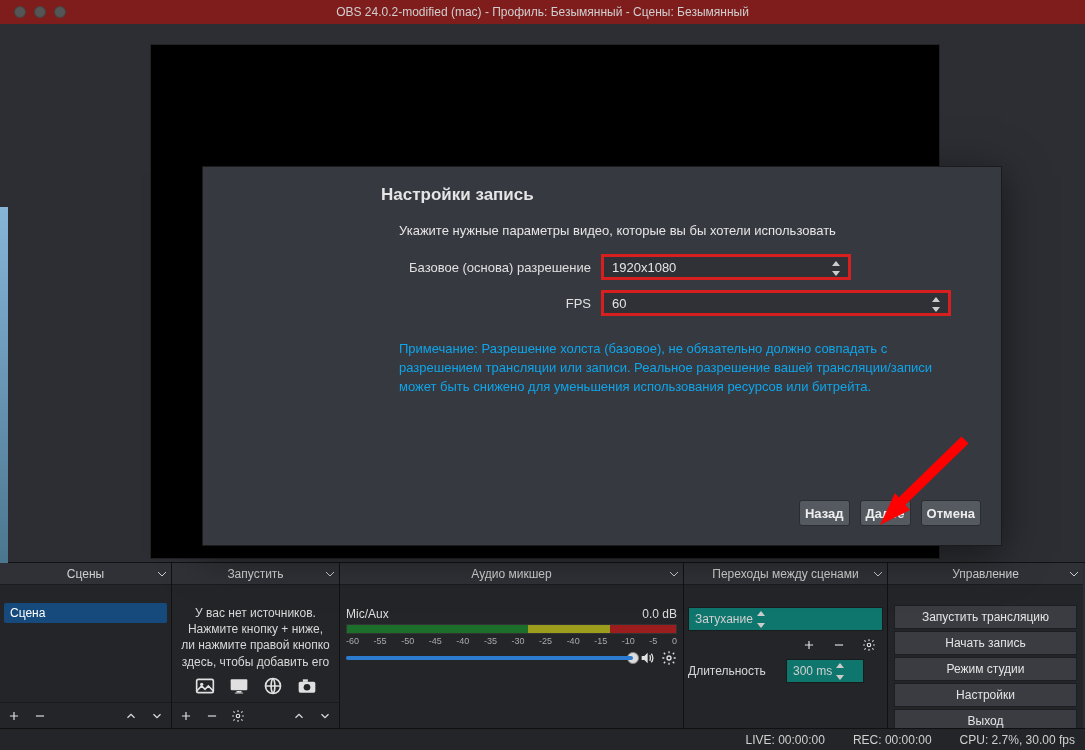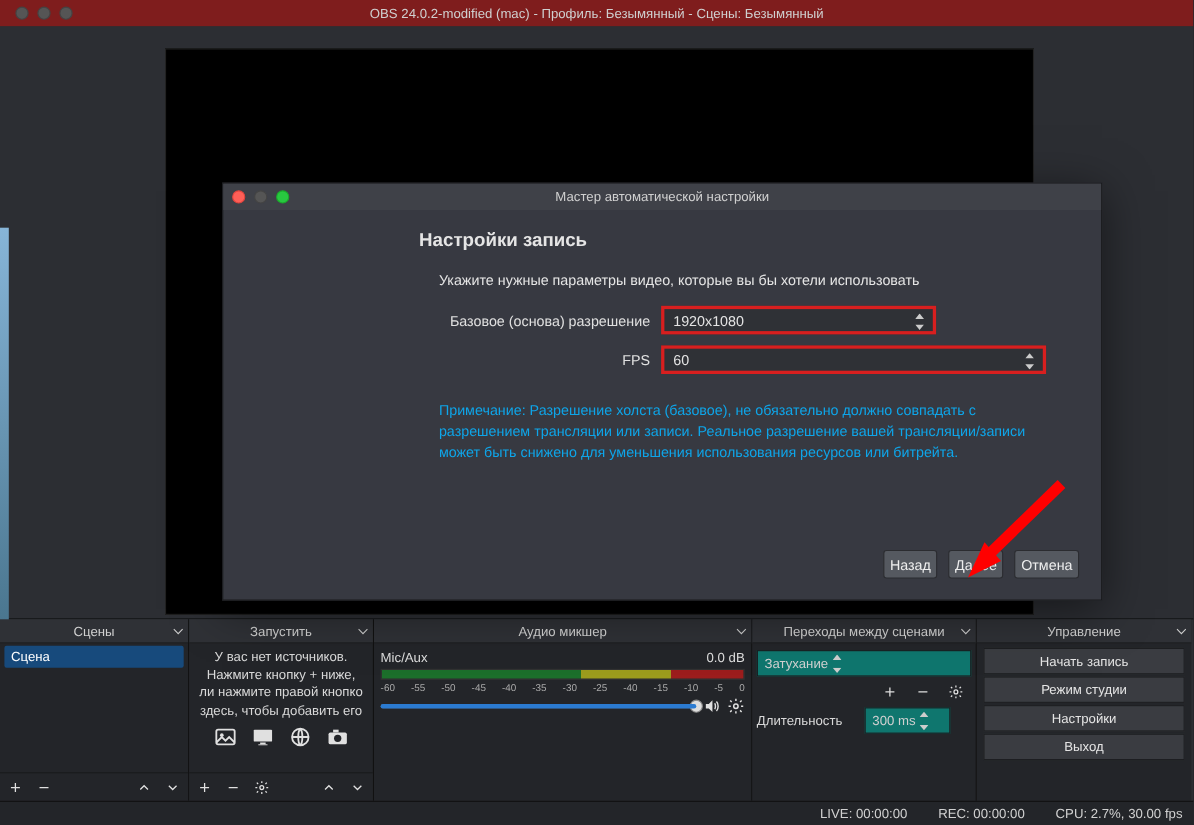--- a/index.html
+++ b/index.html
@@ -8,21 +8,21 @@
   .titlebar { height: 24px; background: #7f1d1d; display: flex; align-items: center; padding: 0 14px; color: #cfcfcf; font-size: 12px; position: relative; }
   .traffic { display: flex; gap: 8px; margin-right: 8px; }
   .dot { width: 12px; height: 12px; border-radius: 50%; background: #555; border:1px solid #444; }
   .titlebar .title-center { position:absolute; left:50%; transform:translateX(-50%); }
   .content { flex: 1; display: flex; flex-direction: column; background: #2c2e33; }
   .preview-area { flex: 1; background: #2c2e33; position: relative; padding: 20px 0; }
   .preview-canvas { position:absolute; left:150px; top:20px; width:790px; height:515px; background:#000; border:1px solid #222;}
   .panels { height: 166px; display:flex; border-top:1px solid #111;}
   .panel { display:flex; flex-direction:column; border-right:1px solid #111; background:#232529; }
   .panel-header { background:#2f3136; height:22px; display:flex; align-items:center; justify-content:center; color:#d0d0d0; font-size:12px; border-bottom:1px solid #1a1b1d;}
-  .panel-body { flex:1; overflow:hidden; padding:2px 4px; color:#d8d8d8; font-size:12px;}
+  .panel-body { flex:1; overflow:hidden; padding:2px 4px; color:#d8d8d8; font-size:12px;margin-top:16px;}
   .panel-footer { height:26px; display:flex; align-items:center; padding:0 4px; gap:6px; background:#232529; border-top:1px solid #1a1b1d; color:#cfcfcf; }
   .icon-btn { width:20px; height:20px; display:flex; align-items:center; justify-content:center; cursor:pointer; }
   .icon-btn svg { width:14px; height:14px; stroke:#e0e0e0; fill:none; stroke-width:2; }
   .scene-item { background:#174a7c; color:#fff; padding:3px 6px; border-radius:2px; }
   .sources-hint { color:#d8d8d8; text-align:center; padding:4px 2px; line-height:1.35; }
   .source-type-icons { display:flex; gap:10px; justify-content:center; margin-top:6px; }
   .source-type-icons svg { width:24px; height:20px; fill:#e0e0e0; }
   .mixer-row { padding:4px 2px 2px 2px;}
   .mixer-top { display:flex; justify-content:space-between; font-size:12px; color:#ddd;}
   .meter { height:10px; background:#111; border:1px solid #333; position:relative; margin-top:3px; background:linear-gradient(90deg,#1c6f2b 0%, #1c6f2b 55%, #9c9c1d 55%, #9c9c1d 80%, #9c1d1d 80%, #9c1d1d 100%); }
@@ -52,21 +52,21 @@
   .modal-body { flex:1; padding:18px 28px 10px 28px; color:#e5e5e5; }
   .modal-h1 { font-size:17px; font-weight:600; margin-bottom:18px; margin-left:150px;}
   .modal-sub { font-size:13px; margin-bottom:16px; margin-left:168px;}
   .form-row { display:flex; align-items:center; margin-bottom:10px;}
   .form-label { width:370px; text-align:right; padding-right:10px; font-size:13px; color:#e0e0e0;}
   .form-select { flex:0 0 250px; height:26px; background:#2f3136; border:3px solid #d81f1f; display:flex; align-items:center; padding:0 8px; color:#e4e4e4; font-size:13px; position:relative;}
   .form-select.wide { flex:0 0 350px;}
   .form-select .stepper{position:absolute;right:4px;top:1px;height:20px;}
   .note { color:#0ea5e9; font-size:13px; line-height:1.45; margin:24px 0 0 168px; max-width:560px;}
   .modal-footer { height:50px; display:flex; justify-content:flex-end; align-items:center; gap:10px; padding:0 20px 14px 0;}
-  .modal-btn { background:#555960; border:1px solid #2b2c30; color:#eee; height:26px; padding:0 5px; font-size:13px; display:flex; align-items:center; cursor:pointer; border-radius:3px;}
+  .modal-btn { background:#555960; border:1px solid #2b2c30; color:#eee; height:26px; padding:0 5px; font-size:13px; display:flex; align-items:center; cursor:pointer; border-radius:3px;font-weight:bold;}
   .arrow { position:absolute; left:870px; top:430px; pointer-events:none;}
   .arrow svg { width:110px; height:110px; }
   .arrow path { stroke:#ff0000; stroke-width:10; fill:none; }
   .arrow polygon { fill:#ff0000; }
   .panel-header .caret { position:absolute; right:4px; width:10px;height:10px;}
   .panel-header { position:relative;}
   .left-strip{position:absolute;left:0;top:183px;width:8px;height:358px;background:linear-gradient(#87b5d8,#4a768f);}
 </style>
 </head>
 <body>
@@ -300,47 +300,40 @@
       </div>
 
       <div class="panel" style="width:195px; border-right:none;">
         <div class="panel-header">
           <span>Управление</span>
           <svg class="caret" viewBox="0 0 10 10">
               <path d="M1 3 L5 7 L9 3" stroke="#ccc" fill="none"></path>
             </svg>
         </div>
         <div class="panel-body" style="padding:2px;">
+          <div class="control-btn">Запустить трансляцию</div>
           <div class="control-btn">Начать запись</div>
           <div class="control-btn">Режим студии</div>
           <div class="control-btn">Настройки</div>
           <div class="control-btn">Выход</div>
         </div>
       </div>
 
     </div>
 
     <div class="statusbar">
       <div class="spacer"></div>
       <span style="margin-right:28px;">LIVE: 00:00:00</span>
       <span style="margin-right:28px;">REC: 00:00:00</span>
       <span>CPU: 2.7%, 30.00 fps</span>
     </div>
   </div>
 </div>
 
 <div class="modal">
-  <div class="modal-titlebar">
-    <div class="traffic">
-      <div class="dot red"></div>
-      <div class="dot yellow"></div>
-      <div class="dot green"></div>
-    </div>
-    <span class="title-center">Мастер автоматической настройки</span>
-  </div>
   <div class="modal-body">
     <div class="modal-h1">Настройки запись</div>
     <div class="modal-sub">Укажите нужные параметры видео, которые вы бы хотели использовать</div>
     <div class="form-row">
       <div class="form-label">Базовое (основа) разрешение</div>
       <div class="form-select">
         <span>1920x1080</span>
         <div class="stepper">
           <div>
               <svg viewBox="0 0 10 6">

